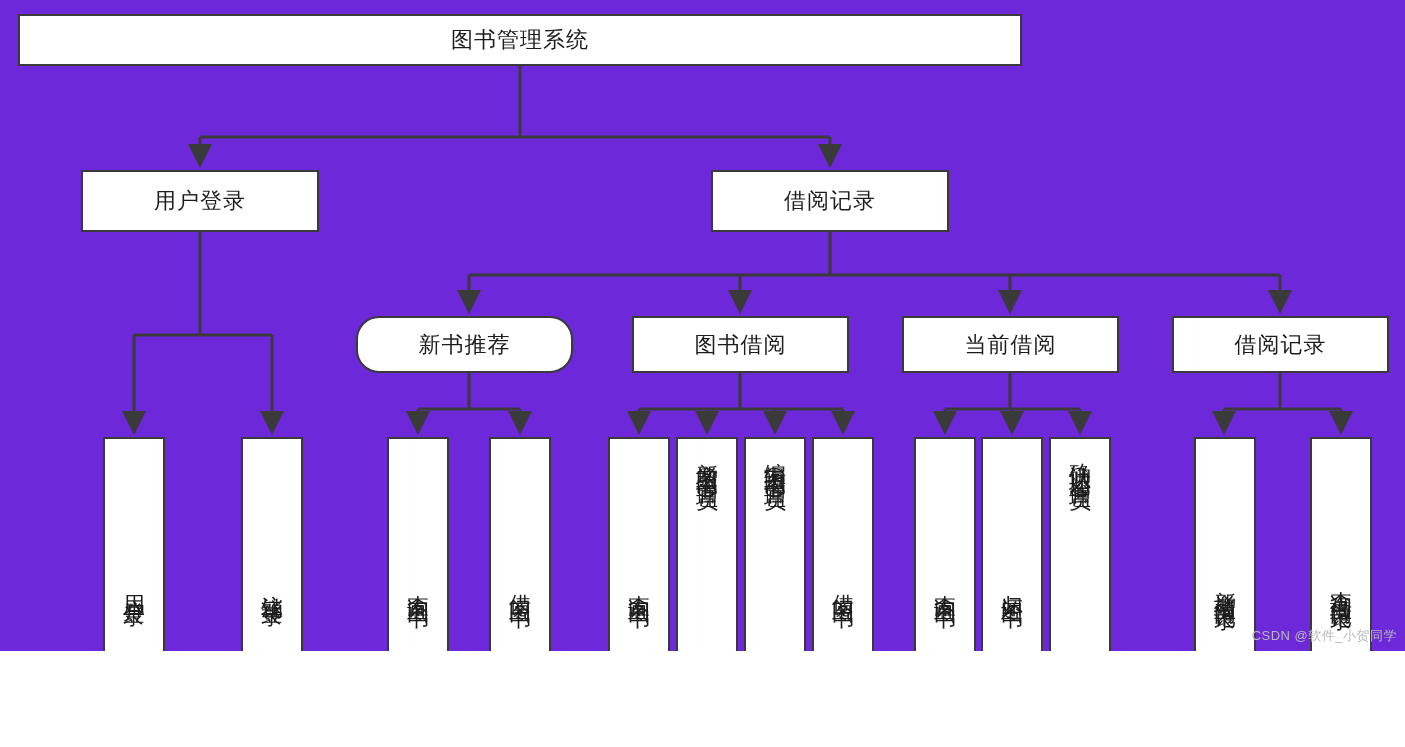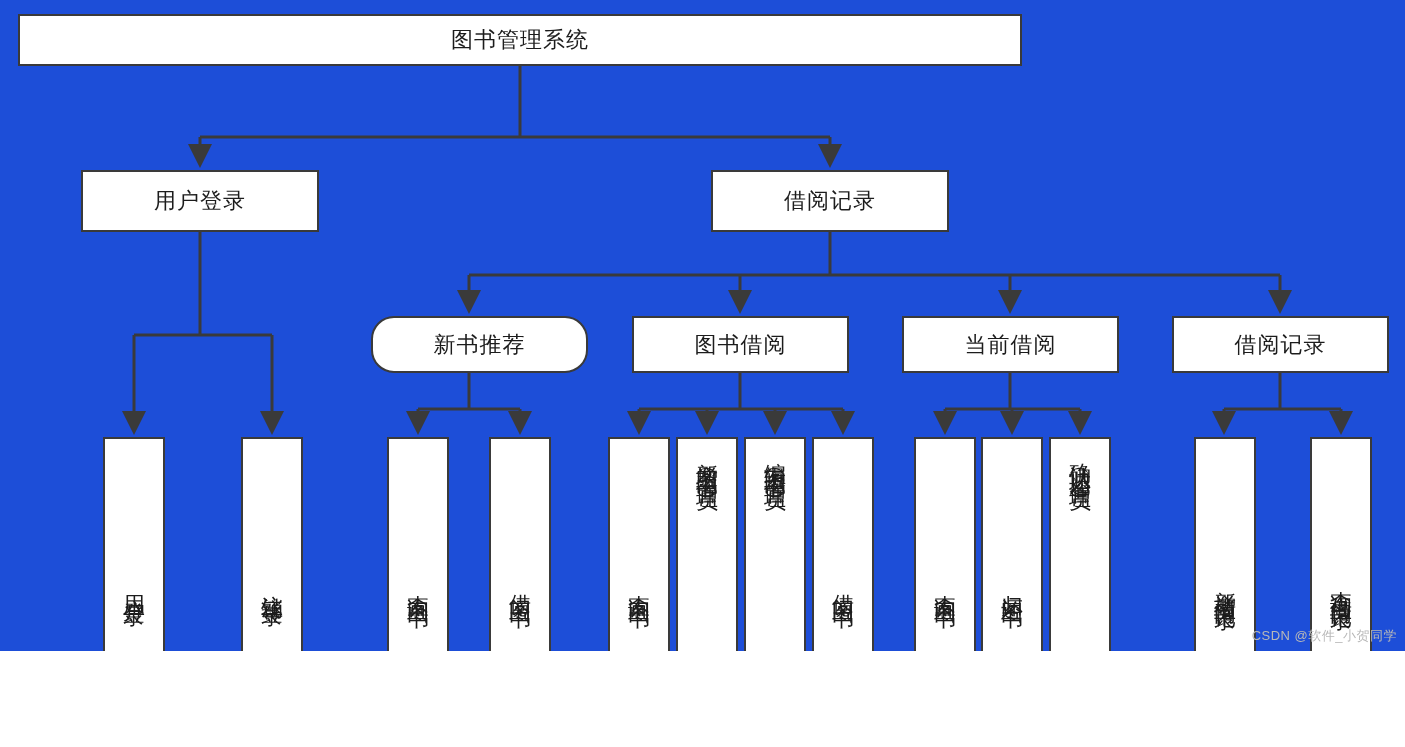--- a/index.html
+++ b/index.html
@@ -7,21 +7,21 @@
     padding: 0;
     background: #ffffff;
   }
   body {
     font-family: "Liberation Sans", "DejaVu Sans", sans-serif;
   }
   #canvas {
     position: relative;
     width: 1405px;
     height: 651px;
-    background: #1d4ed8;
+    background: #6d28d9;
     overflow: hidden;
   }
   svg#wires {
     position: absolute;
     left: 0;
     top: 0;
     width: 1405px;
     height: 747px;
     pointer-events: none;
   }
@@ -126,21 +126,21 @@
     <span>图书管理系统</span>
   </div>
 
   <div class="node h" style="left:81px; top:170px; width:238px; height:62px;">
     <span>用户登录</span>
   </div>
   <div class="node h" style="left:711px; top:170px; width:238px; height:62px;">
     <span>借阅记录</span>
   </div>
 
-  <div class="node h" style="left:371px; top:316px; width:217px; height:57px;border-radius:23px;">
+  <div class="node h" style="left:356px; top:316px; width:217px; height:57px;border-radius:23px;">
     <span>新书推荐</span>
   </div>
   <div class="node h" style="left:632px; top:316px; width:217px; height:57px;">
     <span>图书借阅</span>
   </div>
   <div class="node h" style="left:902px; top:316px; width:217px; height:57px;">
     <span>当前借阅</span>
   </div>
   <div class="node h" style="left:1172px; top:316px; width:217px; height:57px;font-family:Liberation Mono, monospace;">
     <span>借阅记录</span>

